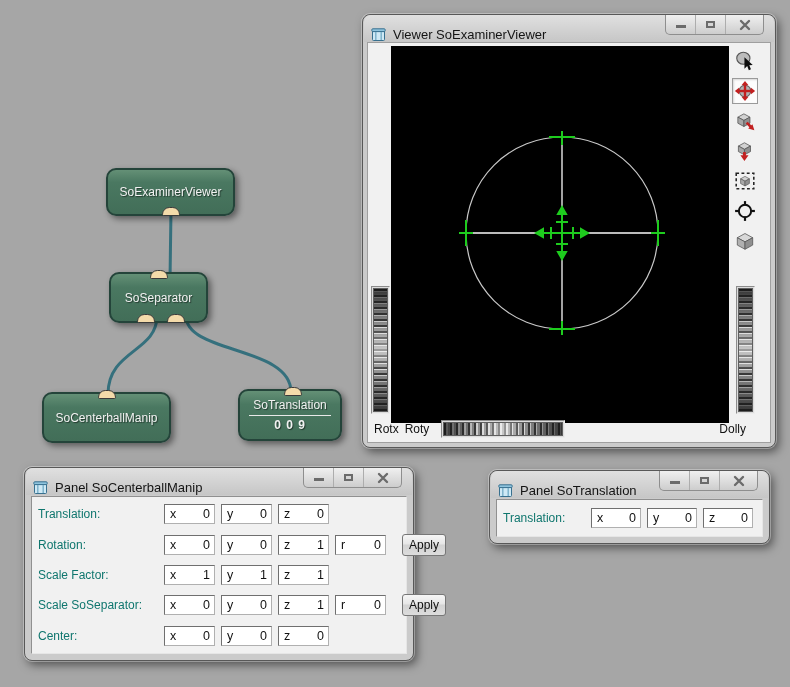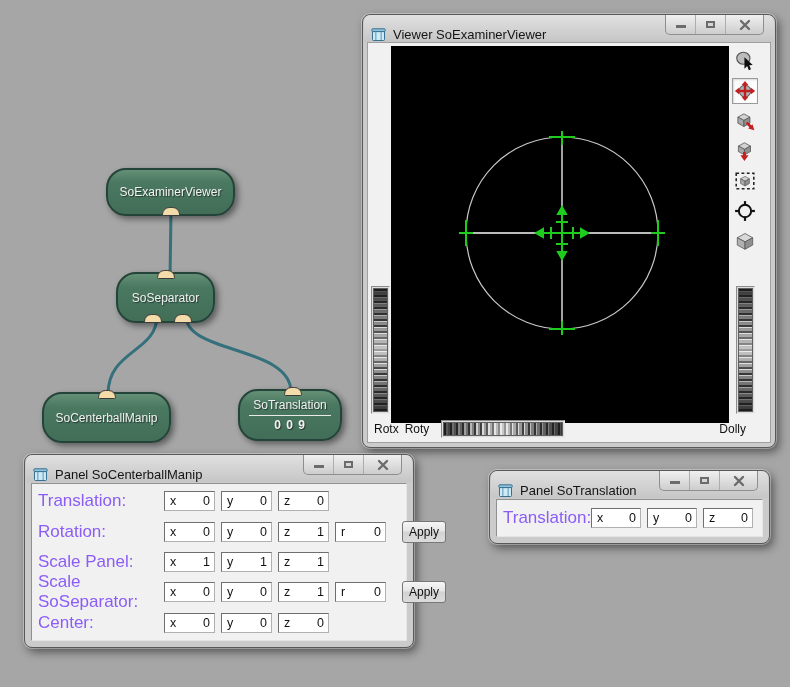--- a/index.html
+++ b/index.html
@@ -1,21 +1,21 @@
 <!DOCTYPE html>
 <html><head>
 <meta charset="utf-8">
 <style>
   html,body{margin:0;padding:0;}
   body{width:790px;height:687px;overflow:hidden;font-family:"Liberation Sans",sans-serif;}
   .desktop{position:relative;width:790px;height:687px;background:#a6a6a6;overflow:hidden;}
 
   
   .edges{position:absolute;left:0;top:0;pointer-events:none;}
-  .node{position:absolute;box-sizing:border-box;border:2px solid #24443a;border-radius:20px;
+  .node{position:absolute;box-sizing:border-box;border:2px solid #24443a;border-radius:10px;
         background:linear-gradient(to bottom,#649076 0%,#4a7861 28%,#426e58 100%);
         color:#f2f2f2;display:flex;flex-direction:column;align-items:center;justify-content:center;
         font-size:12px;box-shadow:3px 3px 6px rgba(0,0,0,.45);text-shadow:1px 1px 1px rgba(0,0,0,.5);}
   .node-label{white-space:nowrap;}
   .node-sep-line{width:82%;border-top:1px solid #e9e9e9;margin:3px 0 2px 0;}
   .node-value{font-weight:bold;letter-spacing:1px;}
   .port{position:absolute;width:18px;height:9px;background:#f4dbaa;border:1px solid #3a3a3a;
         border-radius:9px 9px 2px 2px;box-sizing:border-box;}
   .port-bottom{bottom:-2px;}
   .port-top{top:-4px;}
@@ -60,21 +60,21 @@
              padding:0 6px;font-size:12px;color:#111;box-sizing:border-box;}
   .bottombar .lbl{margin-right:6px;}
   .hwheelwell{width:124px;height:18px;box-sizing:border-box;border:1px solid;border-color:#8c8c8c #ececec #ececec #8c8c8c;background:#dcdcdc;padding:1px;margin-left:6px;}
   .dolly{margin-left:auto;margin-right:18px;}
 
   
   .pcontent{position:absolute;left:6px;right:6px;top:28px;bottom:6px;background:#f1f1f1;box-sizing:border-box;
             border:1px solid;border-color:#909090 #e6e6e6 #e6e6e6 #909090;
             display:flex;flex-direction:column;justify-content:space-around;padding:2px 6px;}
   .prow{display:flex;align-items:center;height:30px;}
-  .rowlabel{width:126px;font-size:17px;color:#8b5cf6;flex-shrink:0;}
+  .rowlabel{width:126px;font-size:12px;color:#0f766e;flex-shrink:0;}
   .rowlabel.narrow{width:88px;}
   .field{width:51px;height:20px;margin-right:6px;background:#fff;box-sizing:border-box;
          border:1px solid;border-color:#6f6f6f #b0b0b0 #b0b0b0 #6f6f6f;
          display:flex;align-items:center;justify-content:space-between;padding:0 4px 0 5px;
          font-size:12.5px;color:#111;flex-shrink:0;}
   .field.wide{width:50px;}
   .apply{margin-left:10px;width:58px;height:22px;font-family:"Liberation Sans",sans-serif;font-size:12px;color:#111;
          border:1px solid #777;border-radius:3px;
          background:linear-gradient(to bottom,#f6f6f6,#e6e6e6 45%,#d2d2d2 50%,#dcdcdc);}
 </style>
@@ -86,21 +86,21 @@
   <svg class="edges" width="790" height="687">
     <path d="M171,210 L170,280" stroke="#35707d" stroke-width="3" fill="none" stroke-linecap="round"></path>
     <path d="M157,316 C157,352 108,350 108,394" stroke="#35707d" stroke-width="3" fill="none" stroke-linecap="round"></path>
     <path d="M186,316 C186,354 291,346 291,392" stroke="#35707d" stroke-width="3" fill="none" stroke-linecap="round"></path>
   </svg>
 
   <div class="node" style="left:106px;top:168px;width:129px;height:48px;">
     <span class="node-label">SoExaminerViewer</span>
     <span class="port port-bottom" style="left:50%;margin-left:-9px;"></span>
   </div>
-  <div class="node" style="left:116px;top:272px;width:99px;height:51px;">
+  <div class="node" style="left:109px;top:272px;width:99px;height:51px;">
     <span class="node-label">SoSeparator</span>
     <span class="port port-top" style="left:50%;margin-left:-9px;"></span>
     <span class="port port-bottom" style="left:26px;"></span>
     <span class="port port-bottom" style="left:56px;"></span>
   </div>
   <div class="node" style="left:42px;top:392px;width:129px;height:51px;">
     <span class="node-label">SoCenterballManip</span>
     <span class="port port-top" style="left:50%;margin-left:-9px;"></span>
   </div>
   <div class="node" style="left:238px;top:389px;width:104px;height:52px;">
@@ -243,21 +243,21 @@
         <span class="lbl">Rotx</span>
         <span class="lbl">Roty</span>
         <div class="hwheelwell">
             <div class="wheel h wheel-fill"></div>
           </div>
         <span class="dolly">Dolly</span>
       </div>
     </div>
   </div>
 
-  <div class="window" style="left:24px;top:454px;width:390px;height:194px;">
+  <div class="window" style="left:24px;top:467px;width:390px;height:194px;">
     <div class="titlebar">
       <span class="app-icon">
         <svg width="16" height="15" viewBox="0 0 16 15">
           <rect x="1.5" y="4" width="12" height="9.5" rx="1" fill="#cfe9f5" stroke="#38708f"></rect>
           <rect x="0.8" y="1.8" width="13.4" height="2.8" rx="1" fill="#8fc4dd" stroke="#38708f"></rect>
           <line x1="4.8" y1="5" x2="4.8" y2="13" stroke="#79afc9" stroke-width="1.4"></line>
           <line x1="10.2" y1="5" x2="10.2" y2="13" stroke="#79afc9" stroke-width="1.4"></line>
         </svg>
       </span>
       <span class="title">Panel SoCenterballManip</span>
@@ -308,21 +308,21 @@
           <span>1</span>
         </div>
         <div class="field">
           <span>r</span>
           <span>0</span>
         </div>
         <button class="apply">Apply</button>
       </div>
 
       <div class="prow">
-        <span class="rowlabel">Scale Panel:</span>
+        <span class="rowlabel">Scale Factor:</span>
         <div class="field">
           <span>x</span>
           <span>1</span>
         </div>
         <div class="field">
           <span>y</span>
           <span>1</span>
         </div>
         <div class="field">
           <span>z</span>

